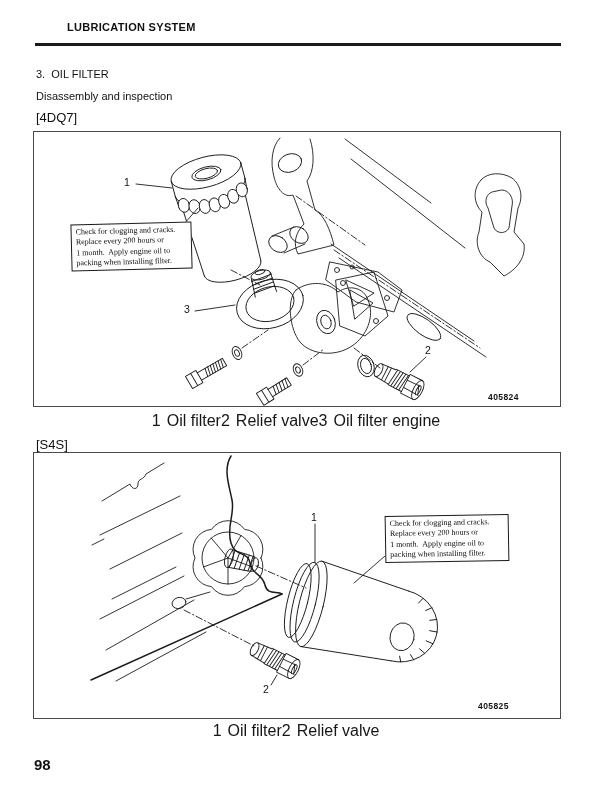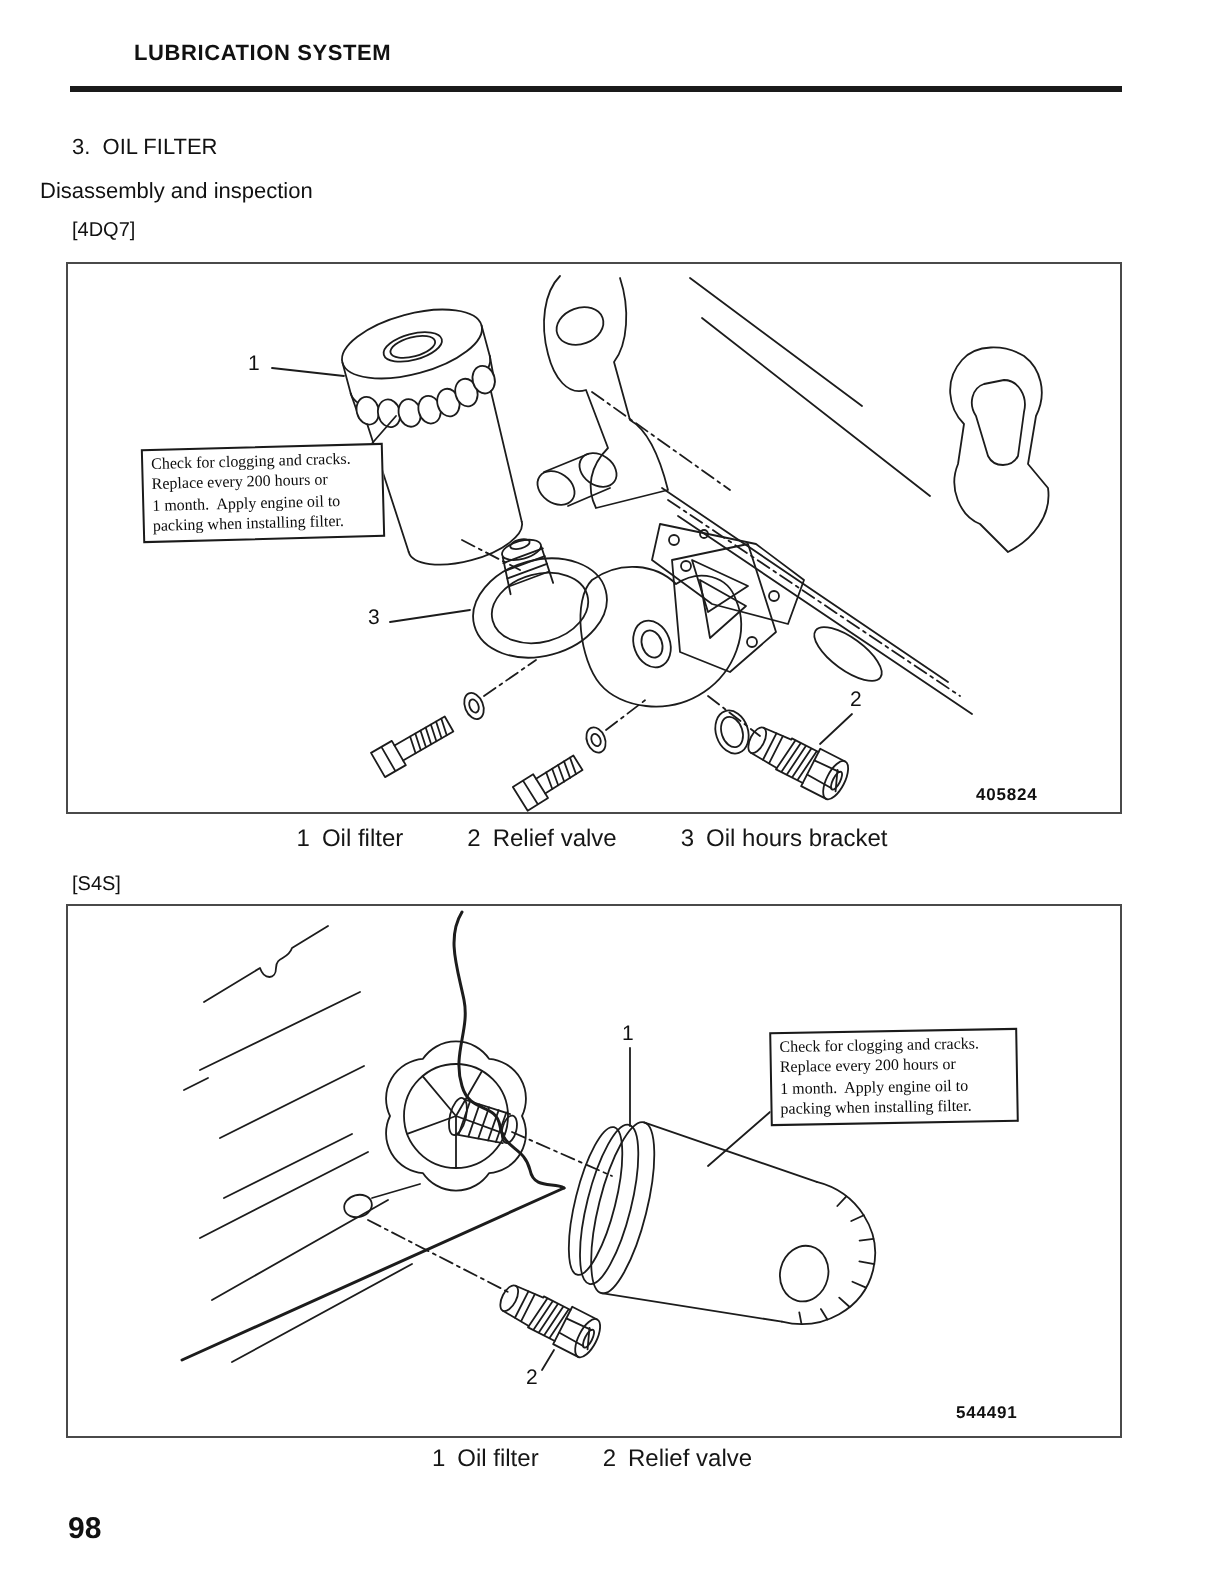--- a/index.html
+++ b/index.html
@@ -5,50 +5,50 @@
   html,body { margin:0; padding:0; }
   body {
     width:614px; height:791px; background:#ffffff;
     font-family:"Liberation Sans", sans-serif; color:#111;
     position:relative; overflow:hidden;
   }
   .abs { position:absolute; }
   .title { font-weight:bold; font-size:11px; letter-spacing:.3px;padding-left:30px; }
   .rule { background:#1a1a1a; }
   .h2 { font-size:11px; white-space:pre; }
-  .variant { font-size:10px; }
+  .variant { font-size:13px; }
   .figure-box { border:1px solid #4a4a4a; background:#fff; }
   .figure-box svg { position:absolute; left:0; top:0; }
   .callout { position:absolute; font-size:10.5px; color:#111; line-height:1; }
   .note-box {
     position:absolute; border:1px solid #1a1a1a; background:#fff;
     padding:2px 3px 2px 4px;
     font-family:"Liberation Serif", serif; font-size:8px; line-height:10.3px;
     color:#0d0d0d; z-index:3;
   }
   .note-line { white-space:pre; }
   .fig-num { position:absolute; font-size:8.5px; font-weight:bold; letter-spacing:.4px; text-align:left; }
-  .caption { position:absolute; display:flex; justify-content:center; gap:32px; font-size:12px; color:#161616; }
+  .caption { position:absolute; display:flex; justify-content:center; font-size:16px; color:#161616; }
   .cap-num { margin-right:6px; }
   .page-num { font-weight:bold; font-size:15px; }
   svg { stroke:#1c1c1c; fill:none; stroke-width:.9; stroke-linecap:round; stroke-linejoin:round; }
   .bold-line { stroke-width:1.5; }
   .dashdot { stroke-dasharray:7 2.5 1.5 2.5; }
   .whitefill { fill:#ffffff; }
 </style>
 </head>
 <body>
 
 <div class="abs" style="left:37px; top:17px;">
   <span class="title">LUBRICATION SYSTEM</span>
 </div>
 <div class="abs rule" style="left:35px; top:43px; width:526px; height:2.5px;"></div>
 
 <div class="abs h2" style="left:36px; top:68px;">3.  OIL FILTER</div>
-<div class="abs h2" style="left:20px; top:90px;text-align:right;">Disassembly and inspection</div>
+<div class="abs h2" style="left:36px; top:90px;text-align:right;">Disassembly and inspection</div>
 <div class="abs variant" style="left:36px; top:110px;">[4DQ7]</div>
 
 <div class="abs figure-box" style="left:33px; top:131px; width:526px; height:274px;">
   <svg width="526" height="274" viewBox="0 0 526 274">
 
     <g>
       <path d="M246,6 C238,14 236,30 240,45 C243,57 250,66 259,63 L270,92 C261,101 259,112 264,122 L300,113 C296,97 290,83 281,78 L273,49 C280,40 281,22 276,7"></path>
       <ellipse cx="256" cy="31" rx="12" ry="9" transform="rotate(-20 256 31)"></ellipse>
       <path d="M311,7 L397,71"></path>
       <path d="M317,27 L431,116"></path>
@@ -167,21 +167,21 @@
 </div>
 
 <div class="caption" style="left:33px; top:412px; width:526px;">
   <span>
     <span class="cap-num">1</span><span>Oil filter</span>
   </span>
   <span>
     <span class="cap-num">2</span><span>Relief valve</span>
   </span>
   <span>
-    <span class="cap-num">3</span><span>Oil hours bracket</span>
+    <span class="cap-num">3</span><span>Oil filter engine</span>
   </span>
 </div>
 
 <div class="abs variant" style="left:36px; top:437px;">[S4S]</div>
 
 <div class="abs figure-box" style="left:33px; top:452px; width:526px; height:265px;">
   <svg width="526" height="265" viewBox="0 0 526 265">
 
     <g>
       <path class="bold-line" d="M197,3 C189,16 195,32 198,47 C201,62 192,74 197,90 C201,104 214,98 216,110 C218,122 228,120 231,132 C233,142 243,138 248,141"></path>
@@ -246,21 +246,21 @@
   <span class="callout" style="left:277px; top:59px;">1</span>
   <span class="callout" style="left:229px; top:231px;">2</span>
 
   <div class="note-box" style="left:351px; top:62px; width:115px; transform:rotate(-1deg);">
     <div class="note-line">Check for clogging and cracks.</div>
     <div class="note-line">Replace every 200 hours or</div>
     <div class="note-line">1 month.  Apply engine oil to</div>
     <div class="note-line">packing when installing filter.</div>
   </div>
 
-  <span class="fig-num" style="left:444px; top:248px; width:50px;">544491</span>
+  <span class="fig-num" style="left:444px; top:248px; width:50px;">405825</span>
 </div>
 
 <div class="caption" style="left:33px; top:722px; width:526px;">
   <span>
     <span class="cap-num">1</span><span>Oil filter</span>
   </span>
   <span>
     <span class="cap-num">2</span><span>Relief valve</span>
   </span>
 </div>

